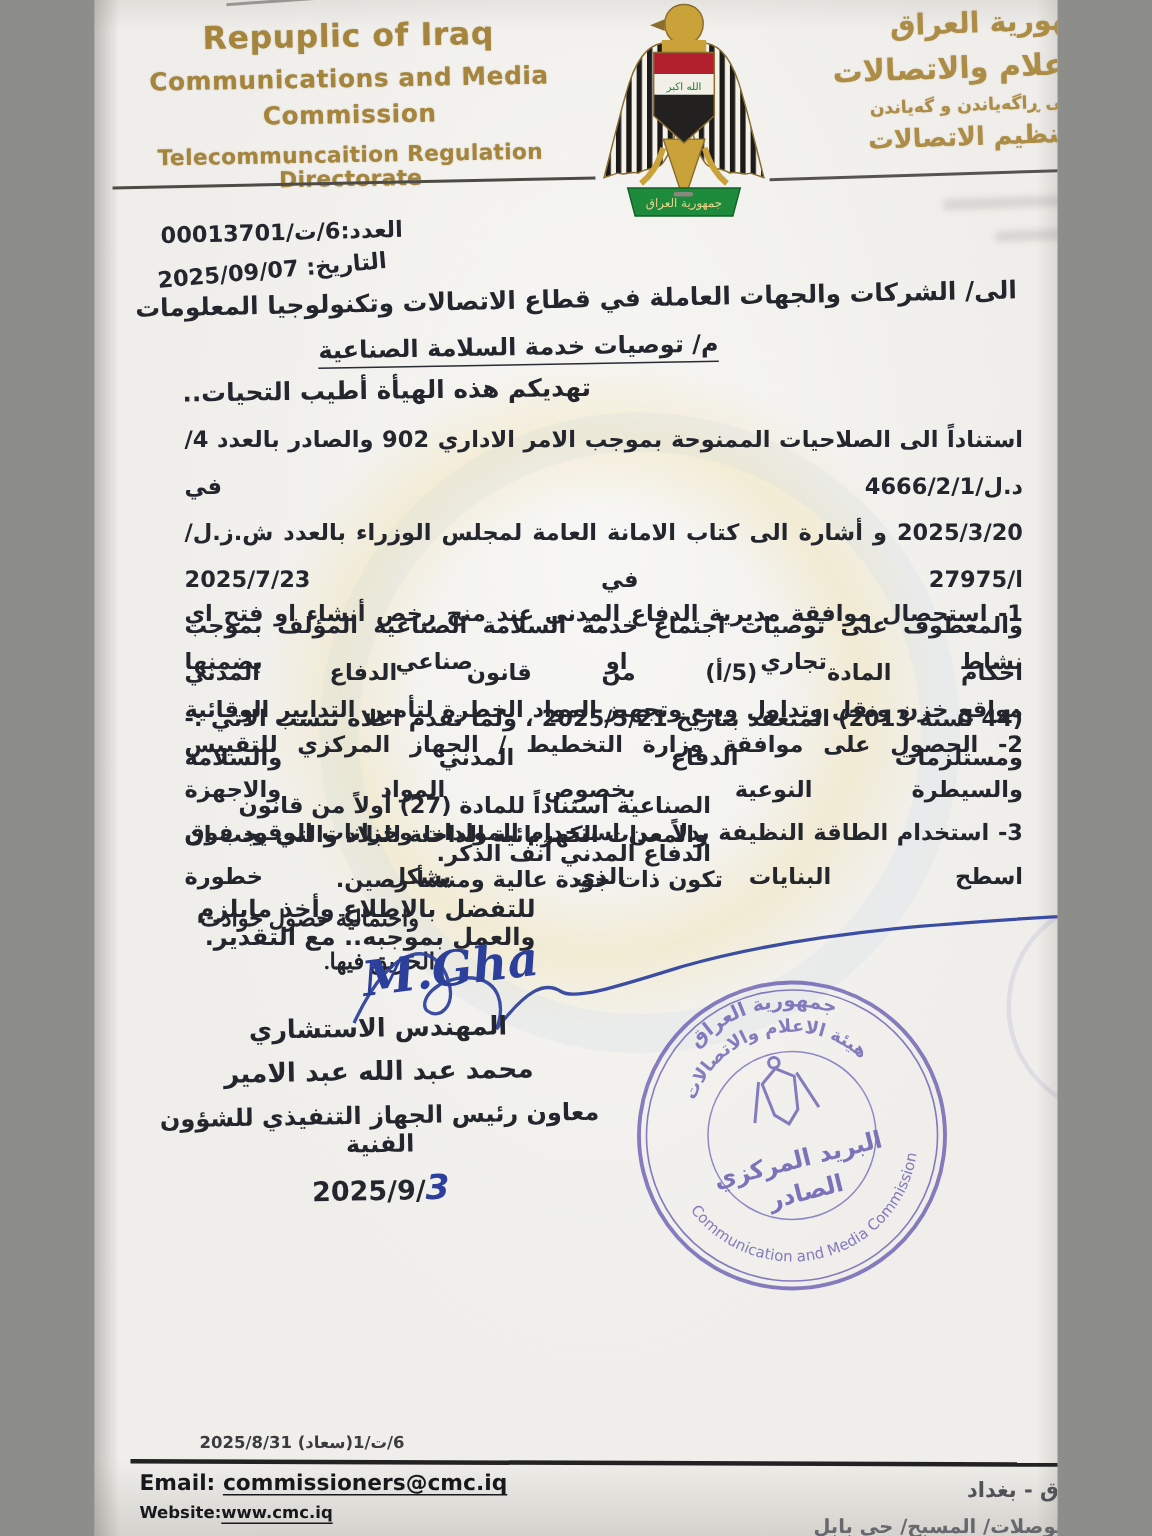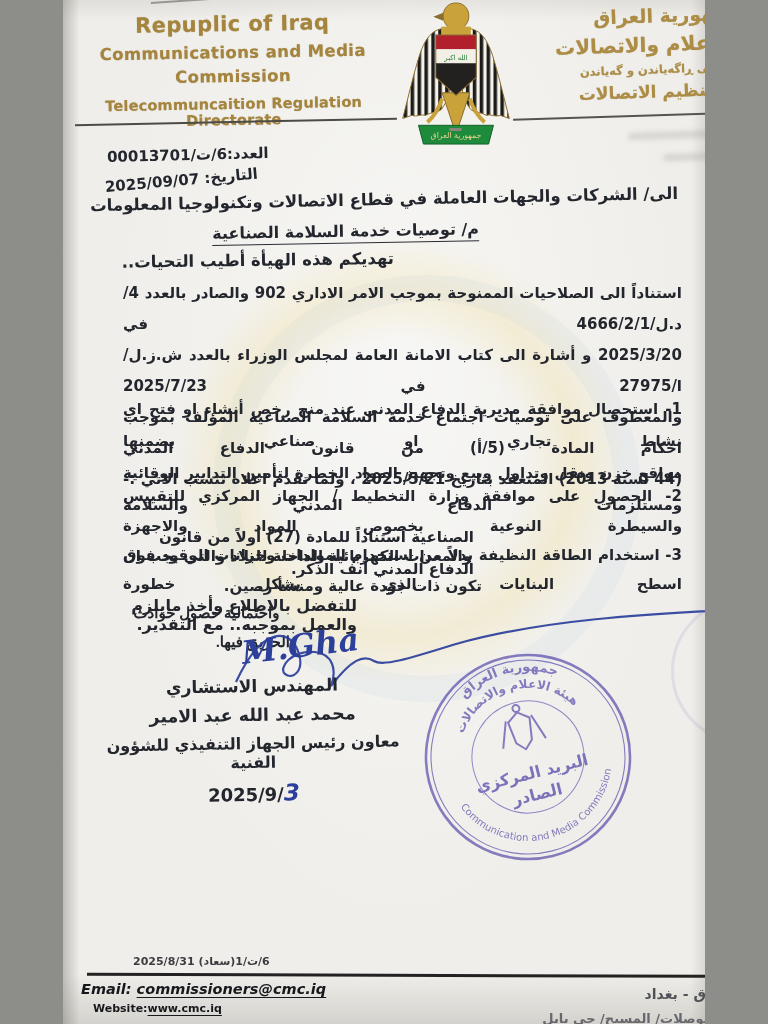--- a/index.html
+++ b/index.html
@@ -70,21 +70,21 @@
   .sigblk{left:22px;top:676px;width:336px;text-align:center;font-weight:700;transform:rotate(-1deg);}
   .sigblk .s1{font-size:17px;}
   .sigblk .s2{font-size:17.5px;margin-top:9px;}
   .sigblk .s3{font-size:16px;margin-top:9px;}
   .sigdate{margin-top:8px;font-size:18px;direction:ltr;}
   .sigdate .hand{color:#2b3f9b;font-size:23px;font-style:italic;font-weight:700;}
   .stampsvg{left:356px;top:648px;transform:rotate(-14deg);opacity:.88;mix-blend-mode:multiply;}
   
   .fnote{left:70px;top:955px;font-size:11px;font-weight:700;color:#3c3c40;direction:rtl;}
   .frule{left:24px;top:974px;width:744px;height:2.5px;background:#222;transform:rotate(.2deg);}
-  .fmail{left:18px;top:981px;font-size:14.5px;font-weight:700;color:#17181c;font-style:italic;}
+  .fmail{left:30px;top:981px;font-size:14.5px;font-weight:700;color:#17181c;}
   .fweb{left:30px;top:1002px;font-size:11px;font-weight:700;color:#17181c;}
   .fmail a,.fweb a{color:#17181c;text-decoration:underline;text-underline-offset:3px;}
   .fcity{left:538px;top:986px;width:180px;font-size:14px;font-weight:700;color:#515158;direction:rtl;text-align:center;}
   .faddr{left:390px;top:1011px;width:345px;font-size:13px;font-weight:700;color:#67676d;direction:rtl;text-align:right;}
 </style>
 </head>
 <body>
 
 <div class="page">
 

